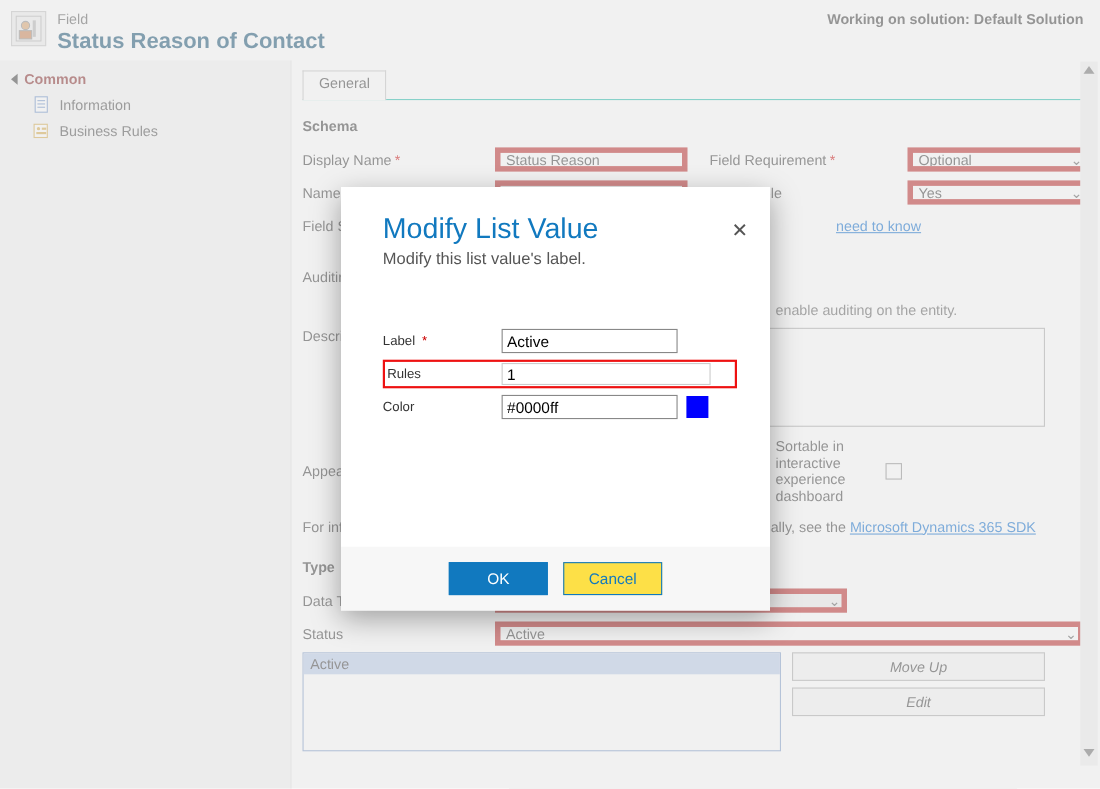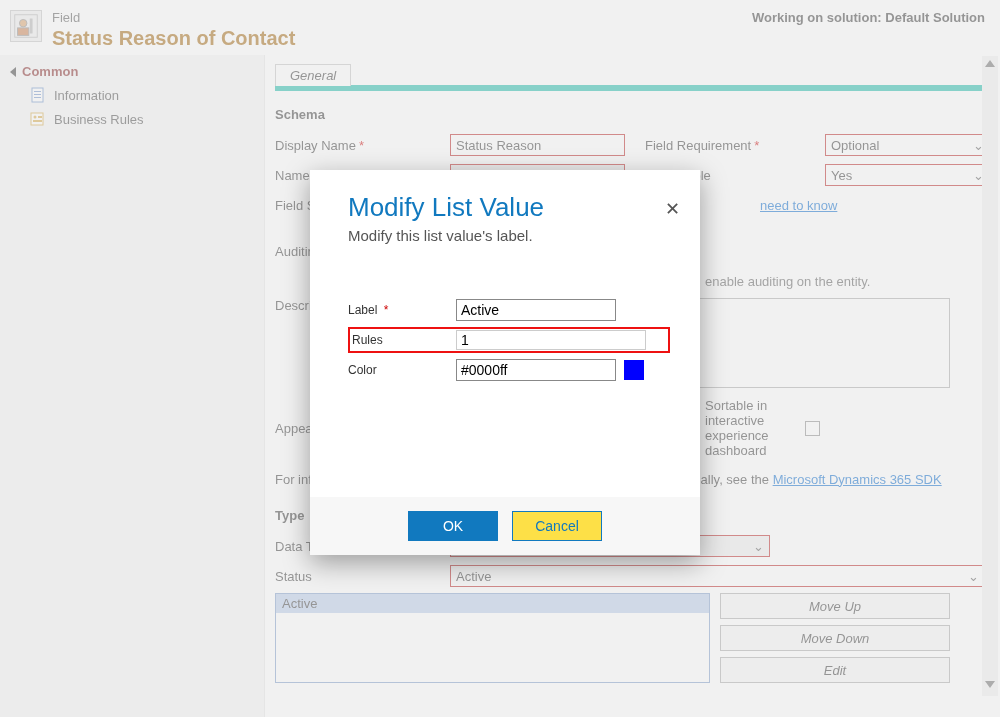--- a/index.html
+++ b/index.html
@@ -4,37 +4,37 @@
 <style>
   * { box-sizing: border-box; }
   html, body { margin:0; padding:0; font-family: "Segoe UI", Arial, sans-serif; font-size:13px; color:#333; background:#fff; }
   .root { width:1000px; height:717px; position:relative; overflow:hidden; }
   .overlay { position:absolute; inset:0; background:rgba(230,230,230,0.55); pointer-events:none; }
   
   .header { display:flex; align-items:flex-start; padding:10px 15px 5px 10px; }
   .header-icon { width:32px; height:32px; border:1px solid #c0c0c0; background:#eee; margin-right:10px; position:relative; }
   .header-icon svg { width:30px; height:30px; }
   .header-text .small { font-size:13px; color:#555; }
-  .header-text .big { font-size:20px; font-weight:600; color:#a16207; margin-top:2px; }
+  .header-text .big { font-size:20px; font-weight:600; color:#0c4a6e; margin-top:2px; }
   .header-right { margin-left:auto; font-size:13px; font-weight:600; color:#333; text-align:right; }
   
   .body { display:flex; height:calc(100% - 55px); }
   .sidebar { width:265px; background:#f3f3f3; border-right:1px solid #e5e5e5; padding-top:5px; }
   .sidebar-group { padding:4px 10px; font-weight:600; color:#7f1d1d; display:flex; align-items:center; }
   .sidebar-item { padding:4px 10px 4px 30px; display:flex; align-items:center; color:#444; cursor:pointer; }
   .sidebar-item .mini-icon { width:16px; height:16px; margin-right:8px; display:inline-flex; align-items:center; justify-content:center; }
   .content { flex:1; position:relative; padding:0 10px 10px 10px; }
   
-  .tabbar { display:flex; border-bottom:6px solid #14b8a6; height:28px; margin-top:8px;font-style:italic;}
+  .tabbar { display:flex; border-bottom:1px solid #14b8a6; height:28px; margin-top:8px;}
   .tab { border:1px solid #c0c0c0; border-bottom:none; padding:3px 14px; background:#fff; font-size:13px; position:relative; top:1px; }
   .section-title { font-weight:600; margin:16px 0 10px 0; font-size:13px; color:#333;}
   .form-row { display:flex; align-items:center; min-height:26px; margin:4px 0; }
   .form-label { width:175px; color:#333; }
   .req { color:#c00; margin-left:3px; }
-  .form-input, .form-select { width:175px; height:22px; border:1px solid #b91c1c; background:#fff; font-size:13px; padding:0 5px; color:#333; }
+  .form-input, .form-select { width:175px; height:22px; border:5px solid #b91c1c; background:#fff; font-size:13px; padding:0 5px; color:#333; }
   .right-col { margin-left:20px; display:flex; align-items:center; }
   .right-col .form-label { width:180px; }
   .form-select { appearance:none; background:#fff; position:relative; }
   .select-wrap { position:relative; display:inline-block; width:175px; }
   .select-wrap .chev { position:absolute; right:6px; top:4px; pointer-events:none; color:#555;}
   .link { color:#0066cc; text-decoration:underline; cursor:pointer; }
   .textarea { width:500px; height:90px; border:1px solid #a6a6a6; background:#fff; }
   .checkbox { width:15px; height:15px; border:1px solid #888; background:#fff; }
   .type-select-wide { width:320px; }
   .status-select-wide { width:535px; }
@@ -197,21 +197,20 @@
         <span class="chev">⌄</span>
       </div>
     </div>
 
     <div class="form-row" style="align-items:flex-start">
       <div class="listbox">
         <div class="item">Active</div>
       </div>
       <div class="action-col">
         <div class="action-btn">Move Up</div>
-        <div class="action-btn">Move Down</div>
         <div class="action-btn">Edit</div>
       </div>
     </div>
   </div>
 </div>
 
 <div class="scroll">
   <div class="tri"></div>
   <div class="tri down"></div>
 </div>

